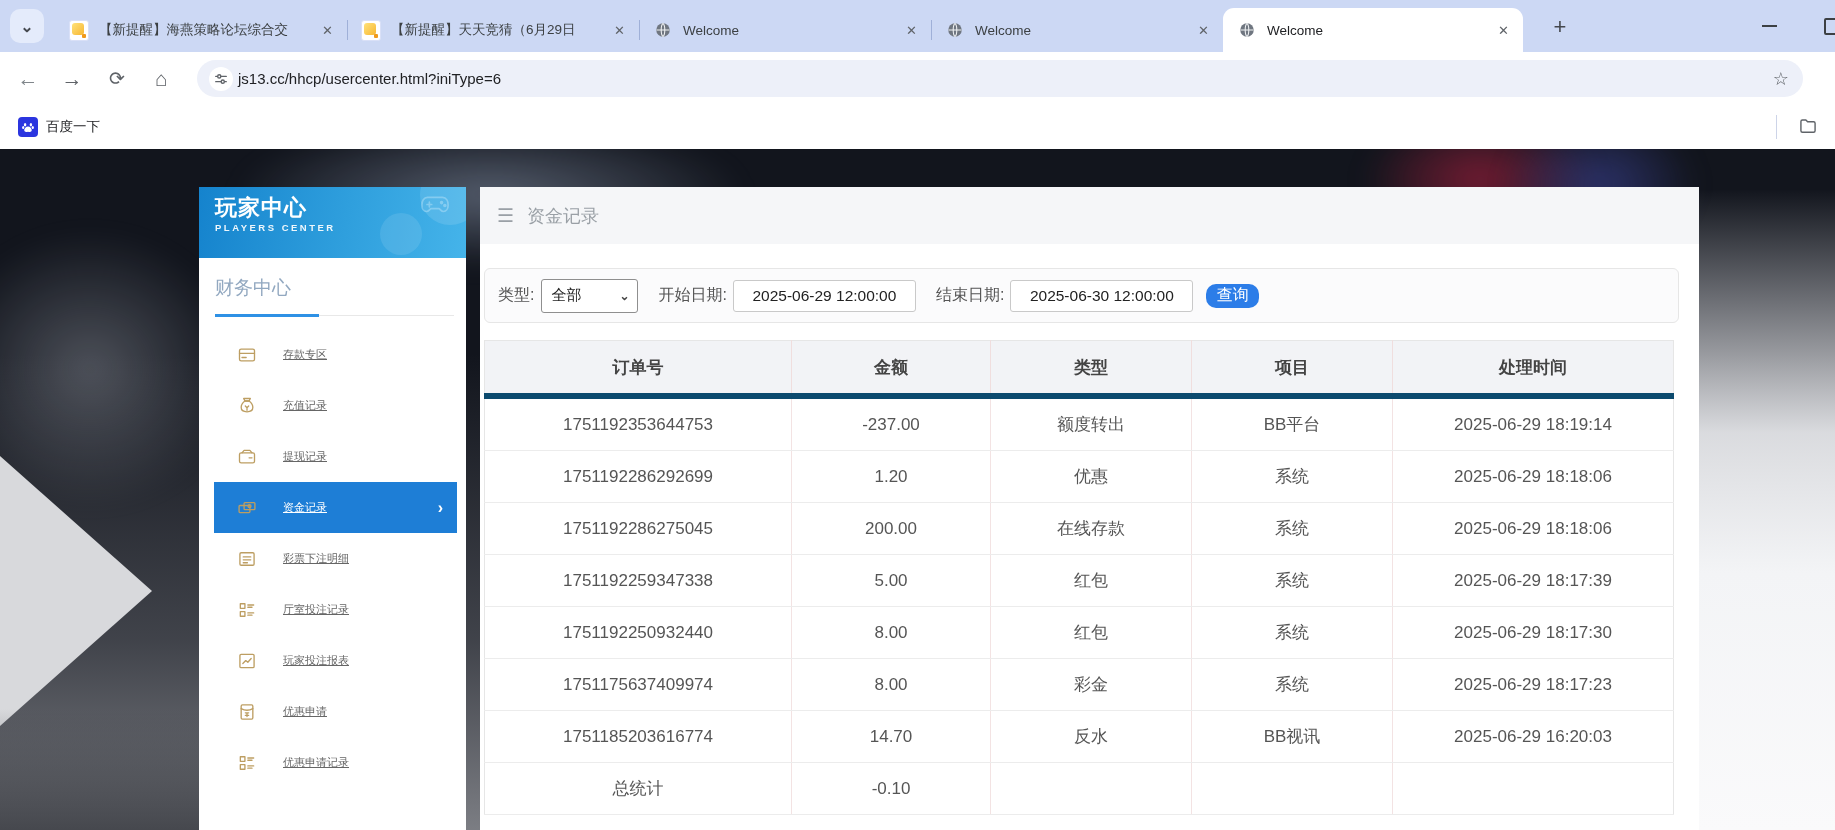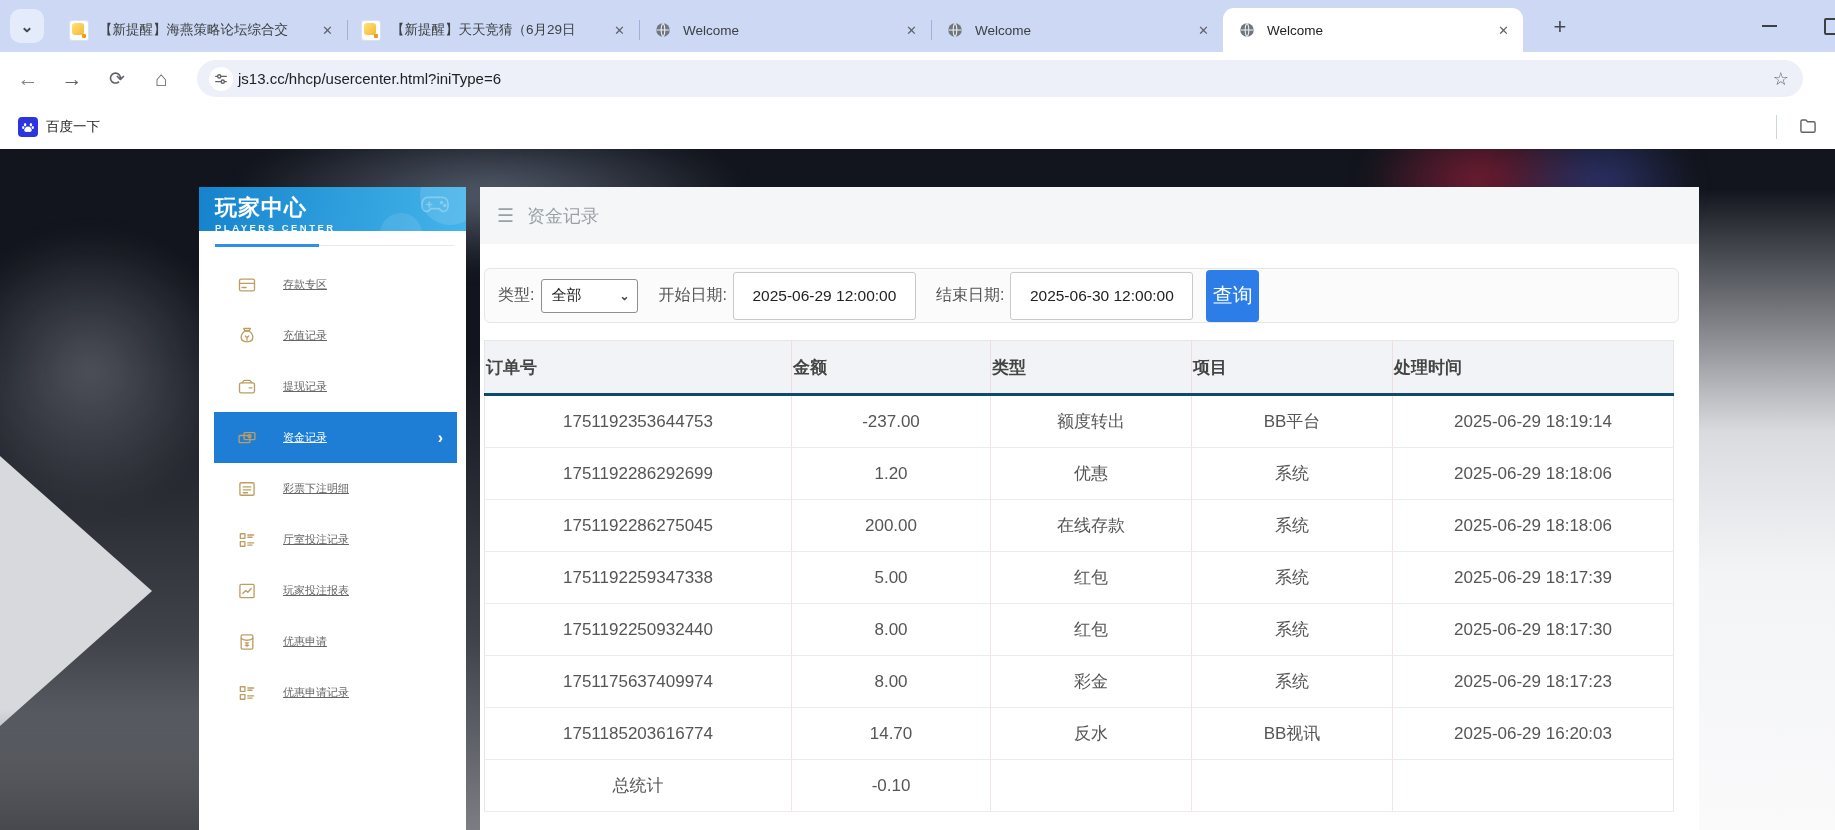--- a/index.html
+++ b/index.html
@@ -59,21 +59,21 @@
   .bg-maroon{left:1365px;top:-35px;width:230px;height:130px;background:radial-gradient(ellipse at center,rgba(150,30,58,.75),rgba(150,30,58,0) 72%);}
   .bg-purple{left:1505px;top:-35px;width:190px;height:140px;background:radial-gradient(ellipse at center,rgba(62,70,158,.6),rgba(62,70,158,0) 72%);}
   .bg-right-fade{position:absolute;left:1690px;top:40px;width:145px;height:641px;
     background:linear-gradient(180deg,rgba(238,239,242,0) 0%,rgba(238,239,242,.9) 38%,#f3f4f6 60%,#fafafb 100%);}
   .bg-triangle{position:absolute;left:0;top:307px;width:152px;height:270px;background:#d8d9dc;
     clip-path:polygon(0 0,100% 50%,0 100%);}
   .bg-left-bottom{position:absolute;left:0;top:560px;width:200px;height:121px;background:linear-gradient(180deg,rgba(46,48,54,0),rgba(52,54,60,.75));}
 
   
   .sidebar{position:absolute;left:199px;top:38px;width:267px;height:660px;background:#fff;}
-  .side-banner{position:relative;height:44px;overflow:hidden;
+  .side-banner{position:relative;height:71px;overflow:hidden;
     background:linear-gradient(100deg,#1583cd 0%,#2f9fdd 55%,#45b4ea 100%);
     box-sizing:border-box;padding:9px 0 0 16px;color:#fff;}
   .banner-circle1{position:absolute;right:-14px;top:-22px;width:60px;height:60px;border-radius:50%;background:rgba(255,255,255,.12);}
   .banner-circle2{position:absolute;right:44px;top:26px;width:42px;height:42px;border-radius:50%;background:rgba(255,255,255,.10);}
   .banner-gamepad{position:absolute;right:16px;top:6px;opacity:.45;color:#bfe6fa;}
   .side-title{font-size:22px;font-weight:bold;letter-spacing:1px;line-height:24px;}
   .side-subtitle{font-size:9.5px;letter-spacing:2.5px;color:rgba(255,255,255,.92);margin-top:2px;font-weight:bold;}
   .side-section{margin:17px 16px 0;font-size:19px;color:#92a8c0;}
   .side-rule{position:relative;margin:13px 12px 0 16px;height:3px;background:transparent;}
   .side-rule-grey{position:absolute;left:0;right:0;top:1px;height:1px;background:#e8e8e8;}
@@ -91,30 +91,30 @@
   .main-panel{position:absolute;left:480px;top:38px;width:1219px;height:660px;background:#fff;}
   .main-header{height:57px;background:#f5f6f8;display:flex;align-items:center;padding-left:17px;}
   .menu-ic{font-size:19px;color:#9aa0a6;cursor:pointer;}
   .main-title{margin-left:13px;font-size:18px;color:#9aa0a6;}
   .filter-box{position:absolute;left:4px;top:81px;width:1195px;height:55px;box-sizing:border-box;
     border:1px solid #e6e6e6;border-radius:6px;background:#fbfbfc;display:flex;align-items:center;padding-left:13px;}
   .f-label{font-size:16px;color:#555;}
   .type-select{margin-left:7px;width:97px;height:34px;box-sizing:border-box;border:1px solid #8f8f8f;border-radius:3px;
     background:#fff;display:flex;align-items:center;padding:0 8px 0 9px;font-size:15px;color:#222;cursor:pointer;}
   .type-select .sel-arrow{margin-left:auto;font-size:12px;color:#444;font-weight:bold;}
-  .date-input{margin-left:6px;width:183px;height:48px;box-sizing:border-box;border:1px solid #c9c9c9;border-radius:3px;
+  .date-input{margin-left:6px;width:183px;height:32px;box-sizing:border-box;border:1px solid #c9c9c9;border-radius:3px;
     background:#fff;font-size:15.5px;color:#222;text-align:center;font-family:"Liberation Sans",sans-serif;outline:none;}
   .gap14{margin-left:20px;}
-  .query-btn{margin-left:13px;width:53px;height:52px;border:none;border-radius:4px;background:#2c7de8;color:#fff;
-    font-size:20px;cursor:pointer;font-family:"Liberation Sans",sans-serif;display:flex;align-items:center;justify-content:center;}
+  .query-btn{margin-left:13px;width:53px;height:24px;border:none;border-radius:10px;background:#2c7de8;color:#fff;
+    font-size:16px;cursor:pointer;font-family:"Liberation Sans",sans-serif;display:flex;align-items:center;justify-content:center;}
 
   .funds-table{position:absolute;left:4px;top:153px;width:1189px;border-collapse:collapse;table-layout:fixed;
     border:1px solid #e6e6e6;}
-  .funds-table th{height:50px;background:#f2f3f6;font-size:17px;font-weight:bold;color:#444;text-align:left;
-    border-bottom:3px solid #0c4a6e;border-left:1px solid #f0dede;}
+  .funds-table th{height:50px;background:#f2f3f6;font-size:17px;font-weight:bold;color:#444;text-align:center;
+    border-bottom:6px solid #0c4a6e;border-left:1px solid #f0dede;}
   .funds-table th:first-child{border-left:none;}
   .funds-table td{height:49px;font-size:17px;color:#555;text-align:center;border-bottom:1px solid #ececec;
     border-left:1px solid #f3e3e3;white-space:nowrap;overflow:hidden;}
   .funds-table td:first-child{border-left:none;}
 </style>
 </head>
 <body>
 
 <div class="tabbar">
   <div class="tab-overflow-btn">
@@ -247,20 +247,21 @@
         <svg width="30" height="22" viewBox="0 0 32 22" fill="none" stroke="currentColor" stroke-width="1.8" stroke-linecap="round">
           <path d="M8 4h16c4 0 6 4 6 8s-2 7-5 7c-2.5 0-3.5-3-5-3H12c-1.5 0-2.5 3-5 3-3 0-5-3-5-7s2-8 6-8z"></path>
           <path d="M10 9v5M7.5 11.5h5"></path>
             <circle cx="23" cy="9.5" r="1"></circle>
             <circle cx="26.5" cy="12.5" r="1"></circle>
         </svg>
       </span>
       <div class="side-title">玩家中心</div>
       <div class="side-subtitle">PLAYERS CENTER</div>
     </div>
+    <div class="side-section">财务中心</div>
     <div class="side-rule">
       <div class="side-rule-grey"></div>
         <div class="side-rule-blue"></div>
     </div>
     <div class="side-menu">
         <div class="side-item">
       <span class="side-icon"><svg viewBox="0 0 24 24">
               <rect x="3" y="5" width="18" height="14" rx="2"></rect>
               <path d="M3 10h18M6 15h5"></path>
             </svg></span>

